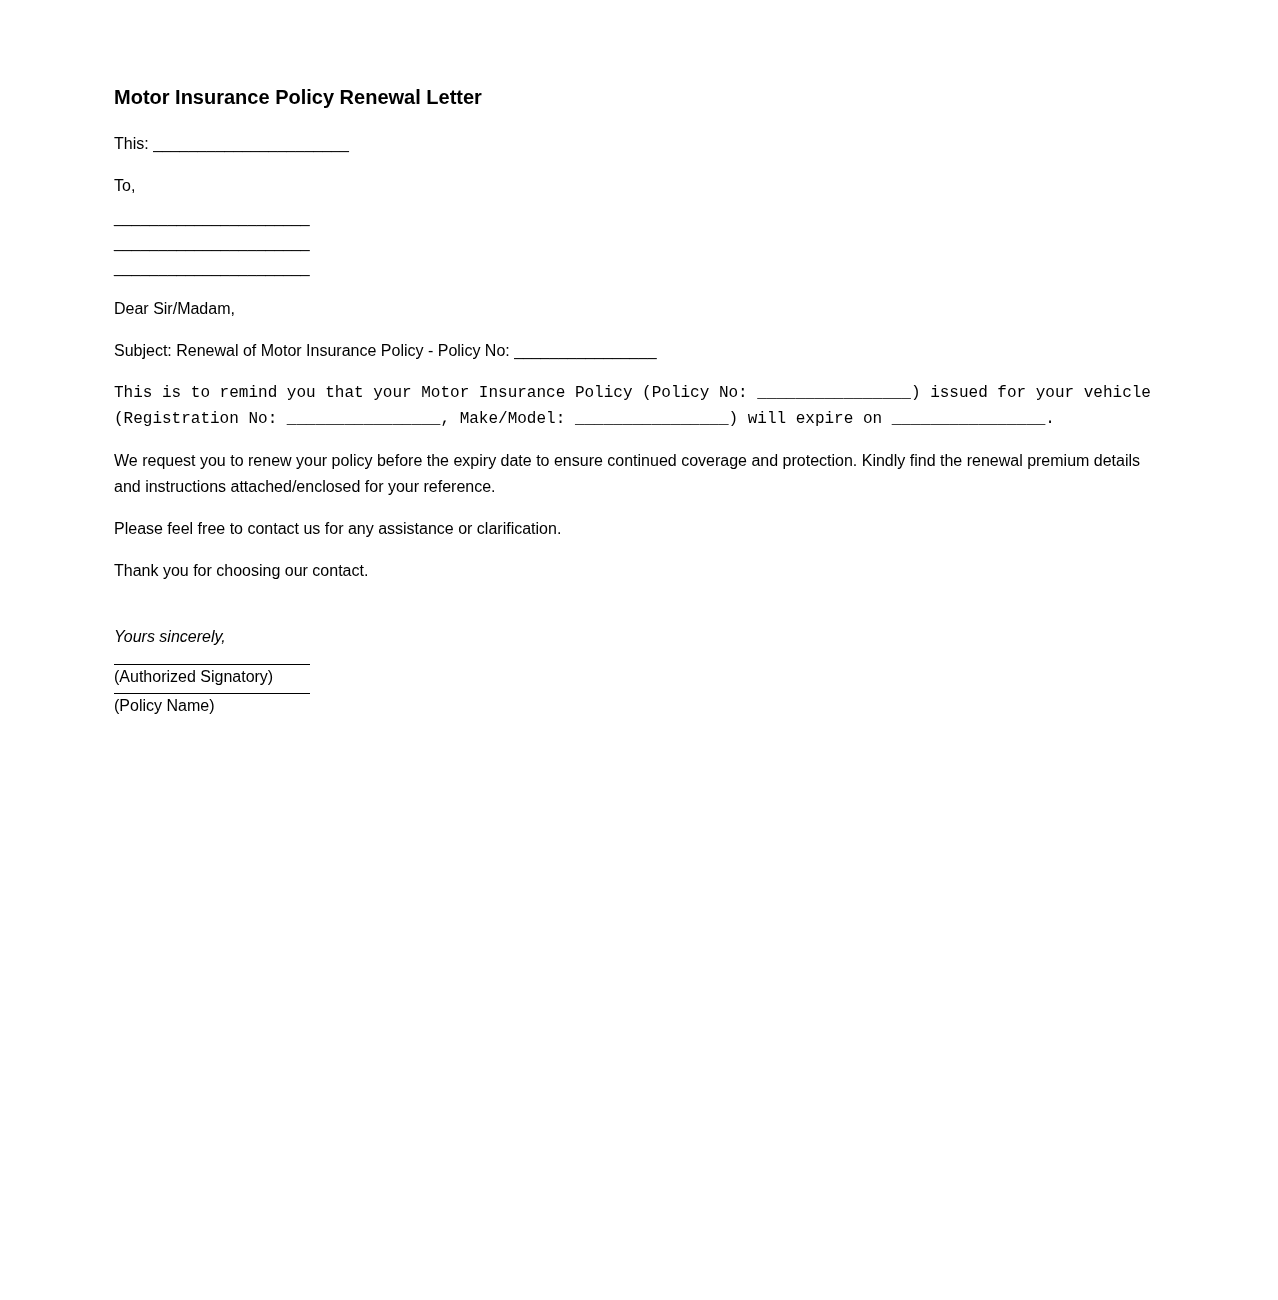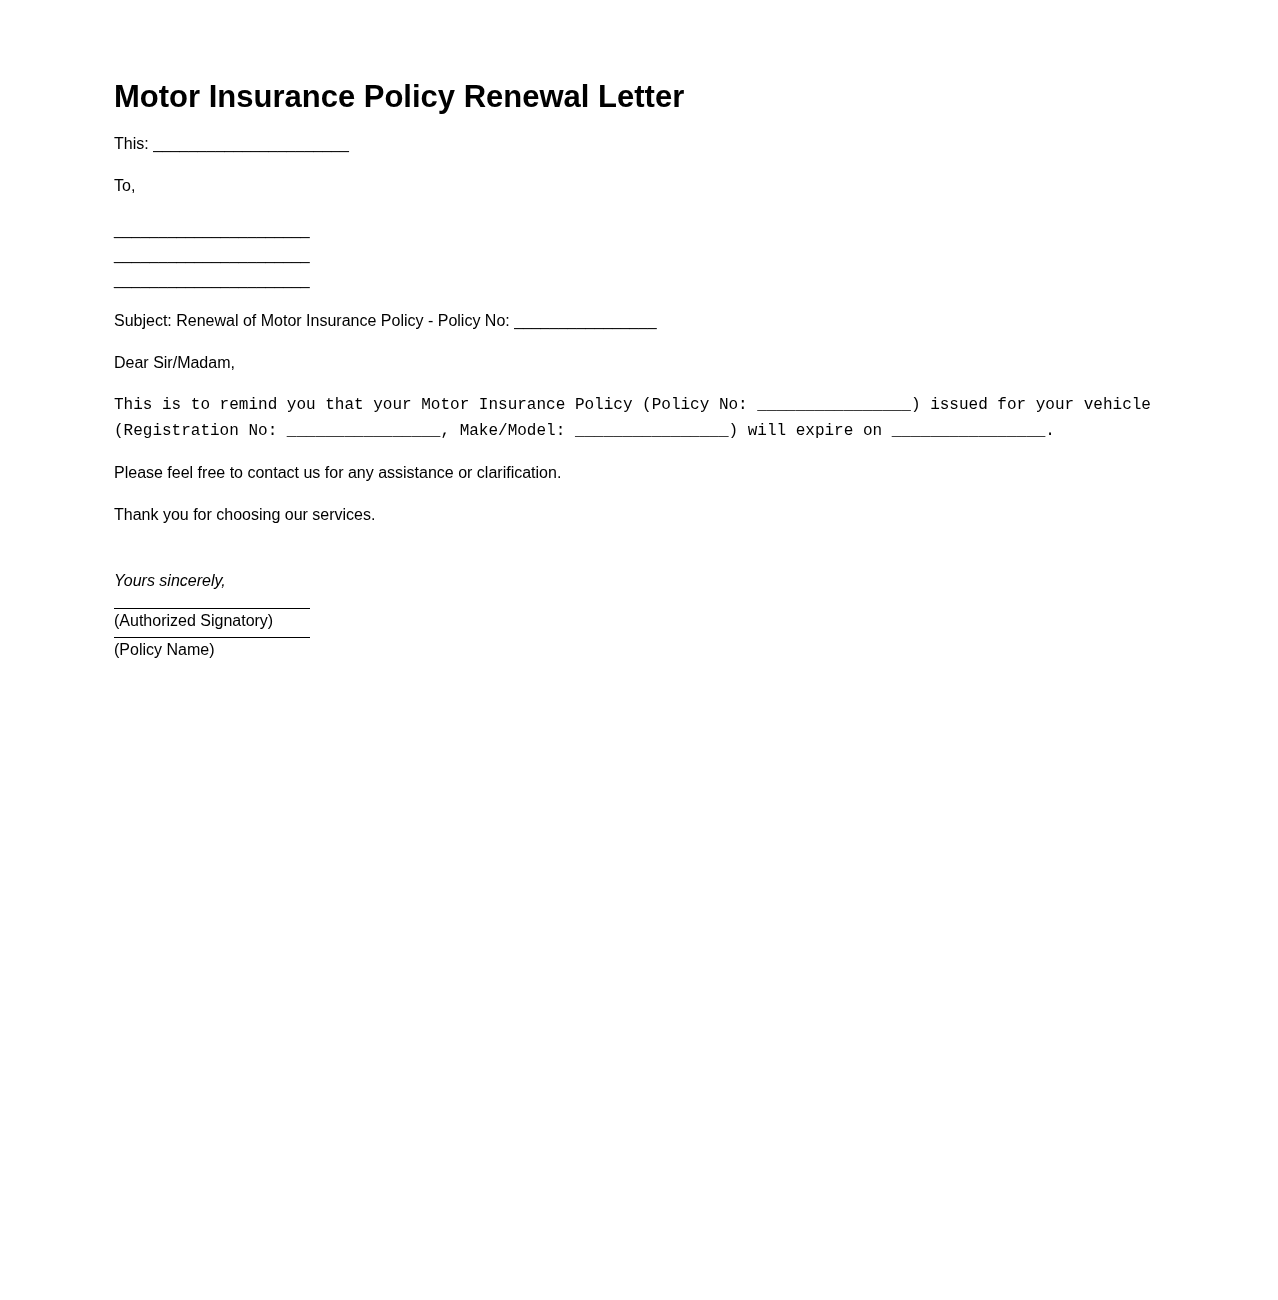--- a/index.html
+++ b/index.html
@@ -14,21 +14,21 @@
       color: #000000;
       font-size: 16px;
       line-height: 26px;
     }
     .page {
       position: relative;
       padding: 0 114px;
       padding-top: 81px;
     }
     h1 {
-      font-size: 31px;
+      font-size: 20px;
       font-weight: bold;
       margin: 0 0 18px 0;
       line-height: 32px;
     }
     p {
       margin: 0 0 16px 0;
     }
     .addr-lines {
       margin-top: -2px;
       margin-bottom: 16px;
@@ -65,35 +65,36 @@
 <body>
 
 <div class="page">
   <h1>Motor Insurance Policy Renewal Letter</h1>
 
   <p>
     <span>This:</span>
     <span>______________________</span>
   </p>
 
-  <p style="margin-bottom:20px;">To,</p>
+  <p style="margin-bottom:8px;">To,</p>
 
   <div class="addr-lines">
     <div>______________________</div>
     <div>______________________</div>
     <div>______________________</div>
   </div>
 
+  <p>Dear Sir/Madam,</p>
+
   <p>Subject: Renewal of Motor Insurance Policy - Policy No: ________________</p>
 
-  <p>Dear Sir/Madam,</p>
-
   <p style="max-width:1040px;font-family:Liberation Mono, monospace;">This is to remind you that your Motor Insurance Policy (Policy No: ________________) issued for your vehicle (Registration No: ________________, Make/Model: ________________) will expire on ________________.</p>
+  <p style="max-width:1040px;">We request you to renew your policy before the expiry date to ensure continued coverage and protection. Kindly find the renewal premium details and instructions attached/enclosed for your reference.</p>
   <p>Please feel free to contact us for any assistance or clarification.</p>
-  <p>Thank you for choosing our services.</p>
+  <p>Thank you for choosing our contact.</p>
 
   <div class="gap"></div>
 
   <div class="sig">
     <div class="sig-closing">Yours sincerely,</div>
     <span class="sig-under"></span>
     <div class="label">(Authorized Signatory)</div>
     <span class="sig-under"></span>
     <div class="label">(Policy Name)</div>
   </div>

